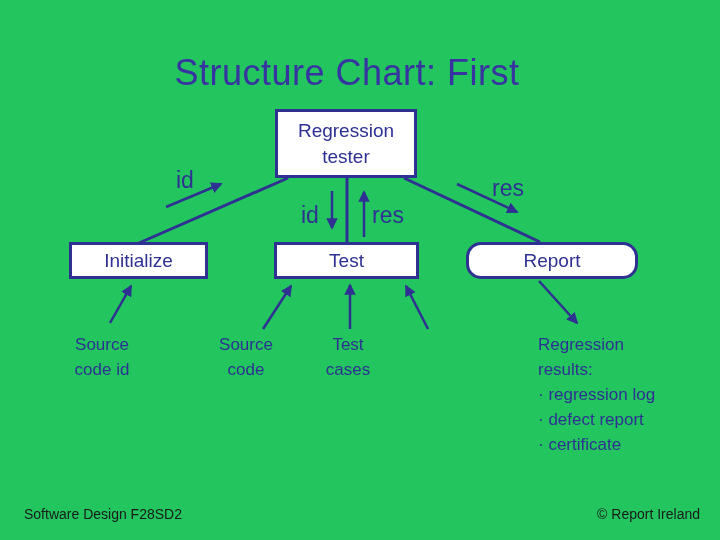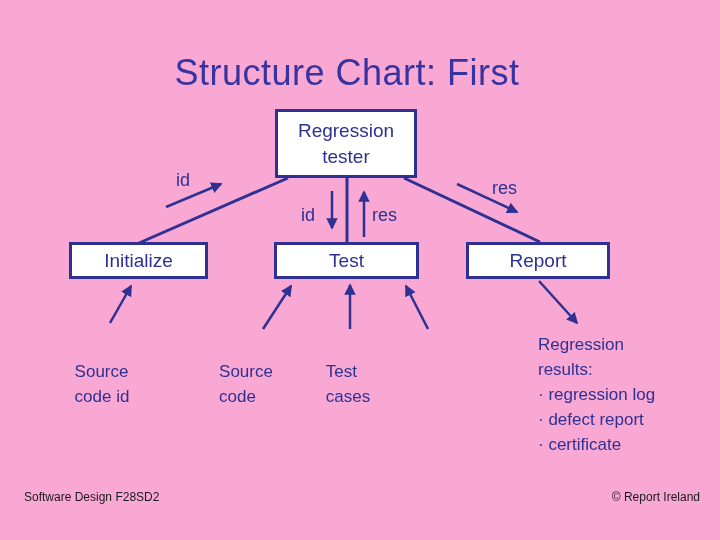--- a/index.html
+++ b/index.html
@@ -1,20 +1,20 @@
 <!DOCTYPE html>
 <html><head>
 <meta charset="utf-8">
 <style>
   html, body { margin: 0; padding: 0; background: #ffffff; }
   .slide {
     position: relative;
     width: 720px;
     height: 540px;
-    background: #f9a8d4;
+    background: #22c55e;
     overflow: hidden;
     font-family: "Liberation Sans", sans-serif;
     color: #2e3192;
   }
   .title {
     position: absolute;
     left: 347px;
     top: 52px;
     transform: translateX(-50%);
     margin: 0;
@@ -35,50 +35,50 @@
     justify-content: center;
     text-align: center;
     font-size: 19px;
     line-height: 26px;
     color: #2e3192;
     white-space: pre-line;
   }
   .box-regression-tester { left: 275px; top: 109px; width: 142px; height: 69px; }
   .box-initialize        { left: 69px;  top: 242px; width: 139px; height: 37px; }
   .box-test              { left: 274px; top: 242px; width: 145px; height: 37px; }
-  .box-report            { left: 466px; top: 242px; width: 144px; height: 37px; }
+  .box-report            { left: 466px; top: 242px; width: 172px; height: 37px; border-radius: 15px; }
   .flow-label {
     position: absolute;
-    font-size: 18px;
+    font-size: 23px;
     line-height: 21px;
     color: #2e3192;
     white-space: nowrap;
   }
   .fl-id-left    { left: 176px; top: 170px; }
   .fl-id-center  { left: 301px; top: 205px; }
   .fl-res-center { left: 372px; top: 205px; }
   .fl-res-right  { left: 492px; top: 178px; }
   .data-label {
     position: absolute;
     top: 332px;
     font-size: 17px;
     line-height: 25px;
     color: #2e3192;
     white-space: pre-line;
   }
-  .data-label.centered { transform: translateX(-50%); text-align: left; margin-top: 27px; }
+  .data-label.centered { transform: translateX(-50%); text-align: center; }
   .dl-source-code-id    { left: 102px; }
   .dl-source-code       { left: 246px; }
   .dl-test-cases        { left: 348px; }
   .dl-expected-results  { left: 460px; }
   .dl-regression-results{ left: 538px; text-align: left; }
   .footer-left, .footer-right {
     position: absolute;
-    top: 490px;
-    font-size: 12px;
+    top: 506px;
+    font-size: 14px;
     color: #1a1a1a;
     white-space: nowrap;
     text-align: right;
   }
   .footer-left  { left: 24px; }
   .footer-right { right: 20px; }
 </style>
 </head>
 <body>
 

